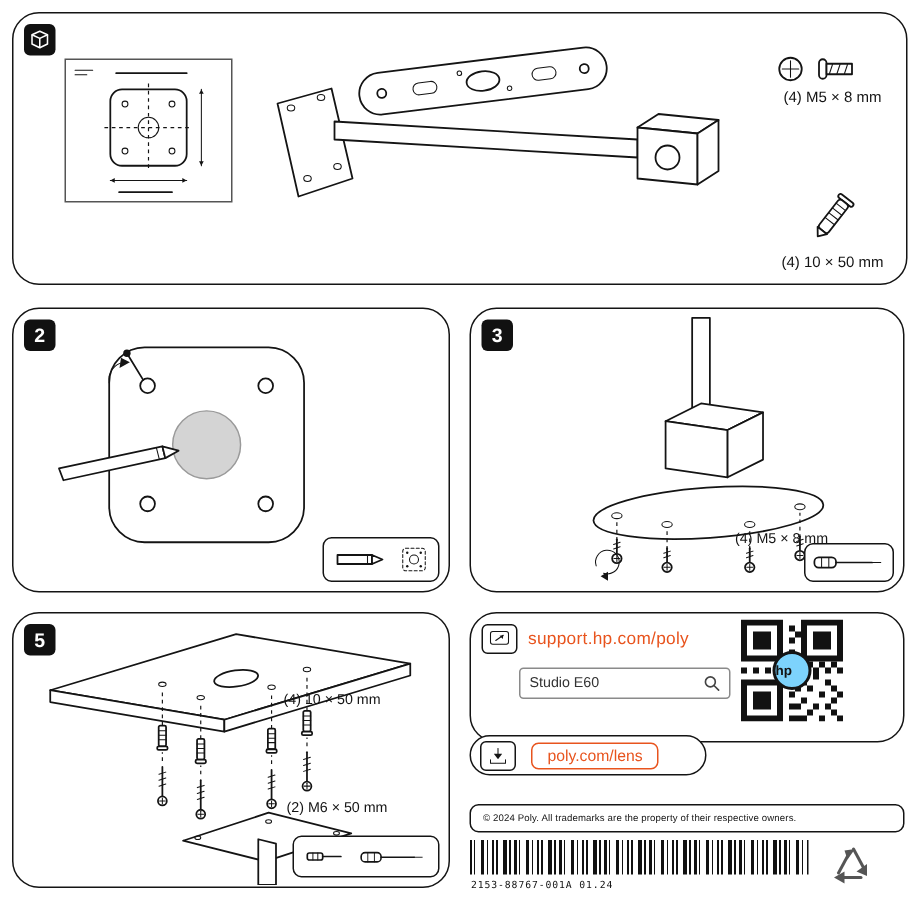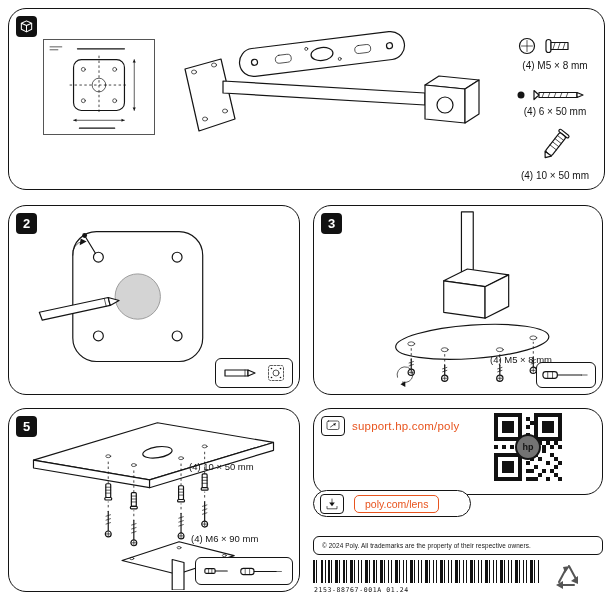--- a/index.html
+++ b/index.html
@@ -33,21 +33,21 @@
 #hw3{left:496px;top:118px}
 #ins2{right:6px;bottom:6px;width:78px;height:30px}
 #ins3{right:6px;bottom:6px;width:60px;height:26px}
 #ins5{right:6px;bottom:6px;width:98px;height:28px}
 .mini-box{border:1.1px solid #141414;border-radius:4px;width:24px;height:20px;display:flex;align-items:center;justify-content:center;background:#fff}
 #support .mini-box{position:absolute;left:7px;top:7px}
 #support-url{position:absolute;left:38px;top:11px;font-size:11.5px;color:#e8541e;letter-spacing:0.2px}
 #searchbox{position:absolute;left:32px;top:36px;width:141px;height:21px;border:1px solid #8a8a8a;border-radius:3px;display:flex;align-items:center;justify-content:space-between;padding:0 6px}
 #searchbox span{font-size:9.5px;color:#333}
 #qr{position:absolute;left:180px;top:4px;width:68px;height:68px}
-#hplogo{position:absolute;left:201px;top:25px;width:26px;height:26px;border:2.5px solid #141414;border-radius:50%;background:#737373;display:flex;align-items:center;justify-content:center;font-size:9px;font-weight:bold;z-index:2}
+#hplogo{position:absolute;left:201px;top:25px;width:26px;height:26px;border:2.5px solid #141414;border-radius:50%;background:#7dd3fc;display:flex;align-items:center;justify-content:flex-start;font-size:9px;font-weight:bold;z-index:2}
 .lens-link{color:#e8541e;border:1.2px solid #e8541e;border-radius:5px;padding:2px 10px;font-size:10.5px;white-space:nowrap}
 #barcode{position:absolute;left:313px;top:560px;width:226px;height:23px;background:repeating-linear-gradient(90deg,#111 0px,#111 1.5px,#fff 1.5px,#fff 3px,#111 3px,#111 4px,#fff 4px,#fff 7.5px,#111 7.5px,#111 10px,#fff 10px,#fff 11.5px,#111 11.5px,#111 12.5px,#fff 12.5px,#fff 15px)}
 #partnum{position:absolute;left:314px;top:586px;font-size:6.5px;font-family:"DejaVu Sans Mono",monospace;letter-spacing:0.6px;color:#111}
 #recycle{position:absolute;left:549px;top:555px}
 </style>
 </head>
 <body>
 
 <section class="panel" id="p1">
   <div class="badge">
@@ -117,34 +117,20 @@
       <line x1="5.5" y1="11" x2="16.5" y2="11" class="ln thin"></line>
       <rect x="30" y="4.5" width="5" height="13" rx="2.5" class="fw"></rect>
       <rect x="35" y="7.5" width="17" height="7" class="fw"></rect>
       <line x1="39" y1="8" x2="37" y2="14" class="ln thin"></line>
       <line x1="44" y1="8" x2="42" y2="14" class="ln thin"></line>
       <line x1="49" y1="8" x2="47" y2="14" class="ln thin"></line>
     </svg>
     <span class="hwlab">(4) M5 × 8 mm</span>
   </div>
 
-  <div class="hw" id="hw2">
-    <svg viewBox="0 0 86 16" width="86" height="16">
-      <circle cx="9" cy="8" r="3.5" class="dk"></circle>
-      <polygon points="22,3.5 27,8 22,12.5" class="fw"></polygon>
-      <rect x="27" y="5.5" width="38" height="5" class="fw"></rect>
-      <line x1="32" y1="5.5" x2="30" y2="10.5" class="ln thin"></line>
-      <line x1="38" y1="5.5" x2="36" y2="10.5" class="ln thin"></line>
-      <line x1="44" y1="5.5" x2="42" y2="10.5" class="ln thin"></line>
-      <line x1="50" y1="5.5" x2="48" y2="10.5" class="ln thin"></line>
-      <line x1="56" y1="5.5" x2="54" y2="10.5" class="ln thin"></line>
-      <polygon points="65,5.5 71,8 65,10.5" class="fw"></polygon>
-    </svg>
-    <span class="hwlab">(4) 6 × 50 mm</span>
-  </div>
 
   <div class="hw" id="hw3">
     <svg viewBox="0 0 46 40" width="46" height="40">
       <g transform="rotate(38 23 18)">
         <rect x="17" y="2" width="12" height="3" rx="1.5" class="fw"></rect>
         <rect x="19" y="5" width="8" height="24" rx="2" class="fw"></rect>
         <line x1="19" y1="9" x2="27" y2="9" class="ln thin"></line>
         <line x1="19" y1="13" x2="27" y2="13" class="ln thin"></line>
         <line x1="19" y1="17" x2="27" y2="17" class="ln thin"></line>
         <line x1="19" y1="21" x2="27" y2="21" class="ln thin"></line>
@@ -290,21 +276,21 @@
     <use href="#scl" transform="translate(198,112)"></use>
 
     <polygon points="114,154 172,135 228,149 170,168" class="fw"></polygon>
     <ellipse cx="124" cy="152" rx="2" ry="1.2" class="ln thin"></ellipse>
     <ellipse cx="172" cy="141" rx="2" ry="1.2" class="ln thin"></ellipse>
     <ellipse cx="218" cy="149" rx="2" ry="1.2" class="ln thin"></ellipse>
     <ellipse cx="170" cy="161" rx="2" ry="1.2" class="ln thin"></ellipse>
     <polygon points="165,153 177,156 177,184 165,184" class="fw"></polygon>
   </svg>
   <span class="lbl" style="left:180px;top:52px">(4) 10 × 50 mm</span>
-  <span class="lbl" style="left:182px;top:124px">(4) M6 × 90 mm</span>
+  <span class="lbl" style="left:182px;top:124px">(2) M6 × 50 mm</span>
   <div class="inset" id="ins5">
     <svg viewBox="0 0 30 12" width="28" height="12">
       <rect x="2" y="3.5" width="11" height="5" rx="1.5" class="fw"></rect>
       <line x1="6" y1="3.5" x2="6" y2="8.5" class="ln thin"></line>
       <line x1="9.5" y1="3.5" x2="9.5" y2="8.5" class="ln thin"></line>
       <line x1="13" y1="6" x2="26" y2="6" class="ln" stroke-width="1.6"></line>
     </svg>
     <svg viewBox="0 0 52 14" width="46" height="13">
       <rect x="2" y="3.5" width="15" height="7" rx="3" class="fw"></rect>
       <line x1="7" y1="3.5" x2="7" y2="10.5" class="ln thin"></line>
@@ -317,20 +303,27 @@
 
 <section class="panel" id="support">
   <div class="mini-box">
     <svg viewBox="0 0 14 12" width="14" height="12">
       <rect x="1" y="1" width="12" height="8.5" rx="1.5" class="ln thin"></rect>
       <line x1="4.5" y1="7" x2="9.5" y2="3.5" class="ln thin"></line>
       <polygon points="9.5,3.5 7,3.8 9.2,6" class="dk"></polygon>
     </svg>
   </div>
   <span id="support-url">support.hp.com/poly</span>
+  <div id="searchbox">
+    <span>Studio E60</span>
+    <svg viewBox="0 0 12 12" width="11" height="11">
+      <circle cx="5" cy="5" r="3.6" fill="none" stroke="#444" stroke-width="1.2"></circle>
+      <line x1="7.8" y1="7.8" x2="11" y2="11" stroke="#444" stroke-width="1.2" stroke-linecap="round"></line>
+    </svg>
+  </div>
   <div id="qr">
     <svg viewBox="0 0 68 68" width="68" height="68">
       <rect x="0" y="0" width="28" height="28" fill="#111"></rect>
       <rect x="4" y="4" width="20" height="20" fill="#fff"></rect>
       <rect x="8" y="8" width="12" height="12" fill="#111"></rect>
       <rect x="40" y="0" width="28" height="28" fill="#111"></rect>
       <rect x="44" y="4" width="20" height="20" fill="#fff"></rect>
       <rect x="48" y="8" width="12" height="12" fill="#111"></rect>
       <rect x="0" y="40" width="28" height="28" fill="#111"></rect>
       <rect x="4" y="44" width="20" height="20" fill="#fff"></rect>

